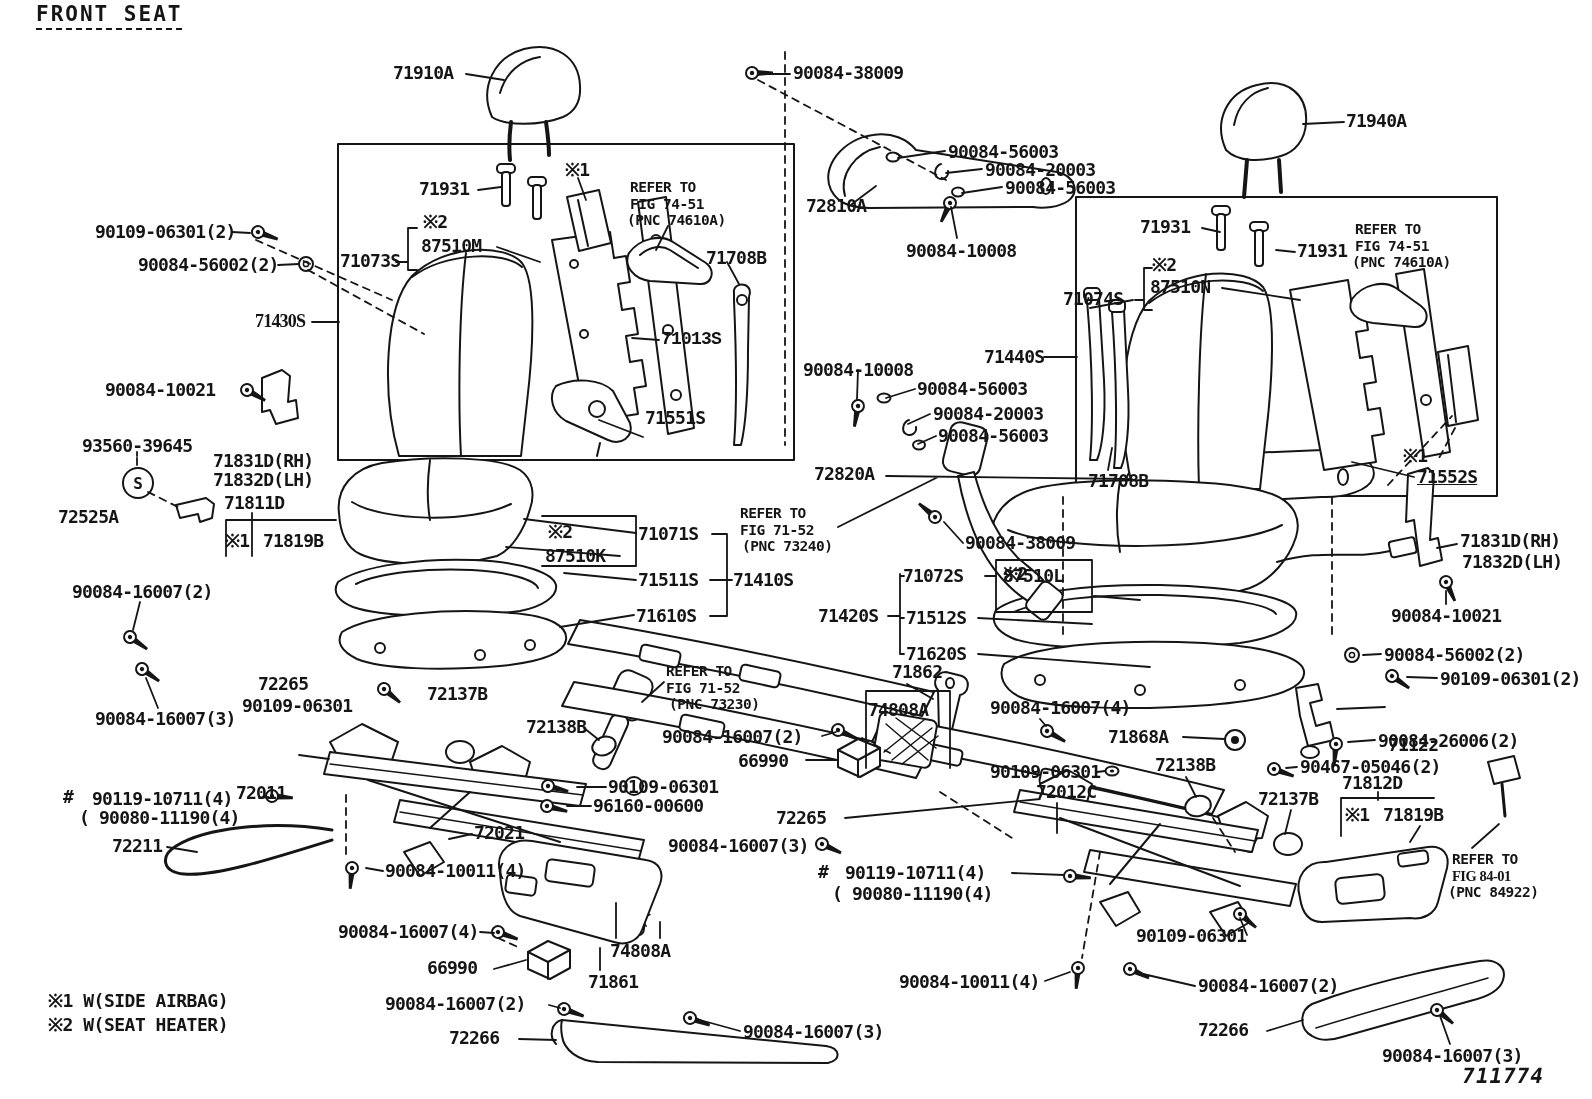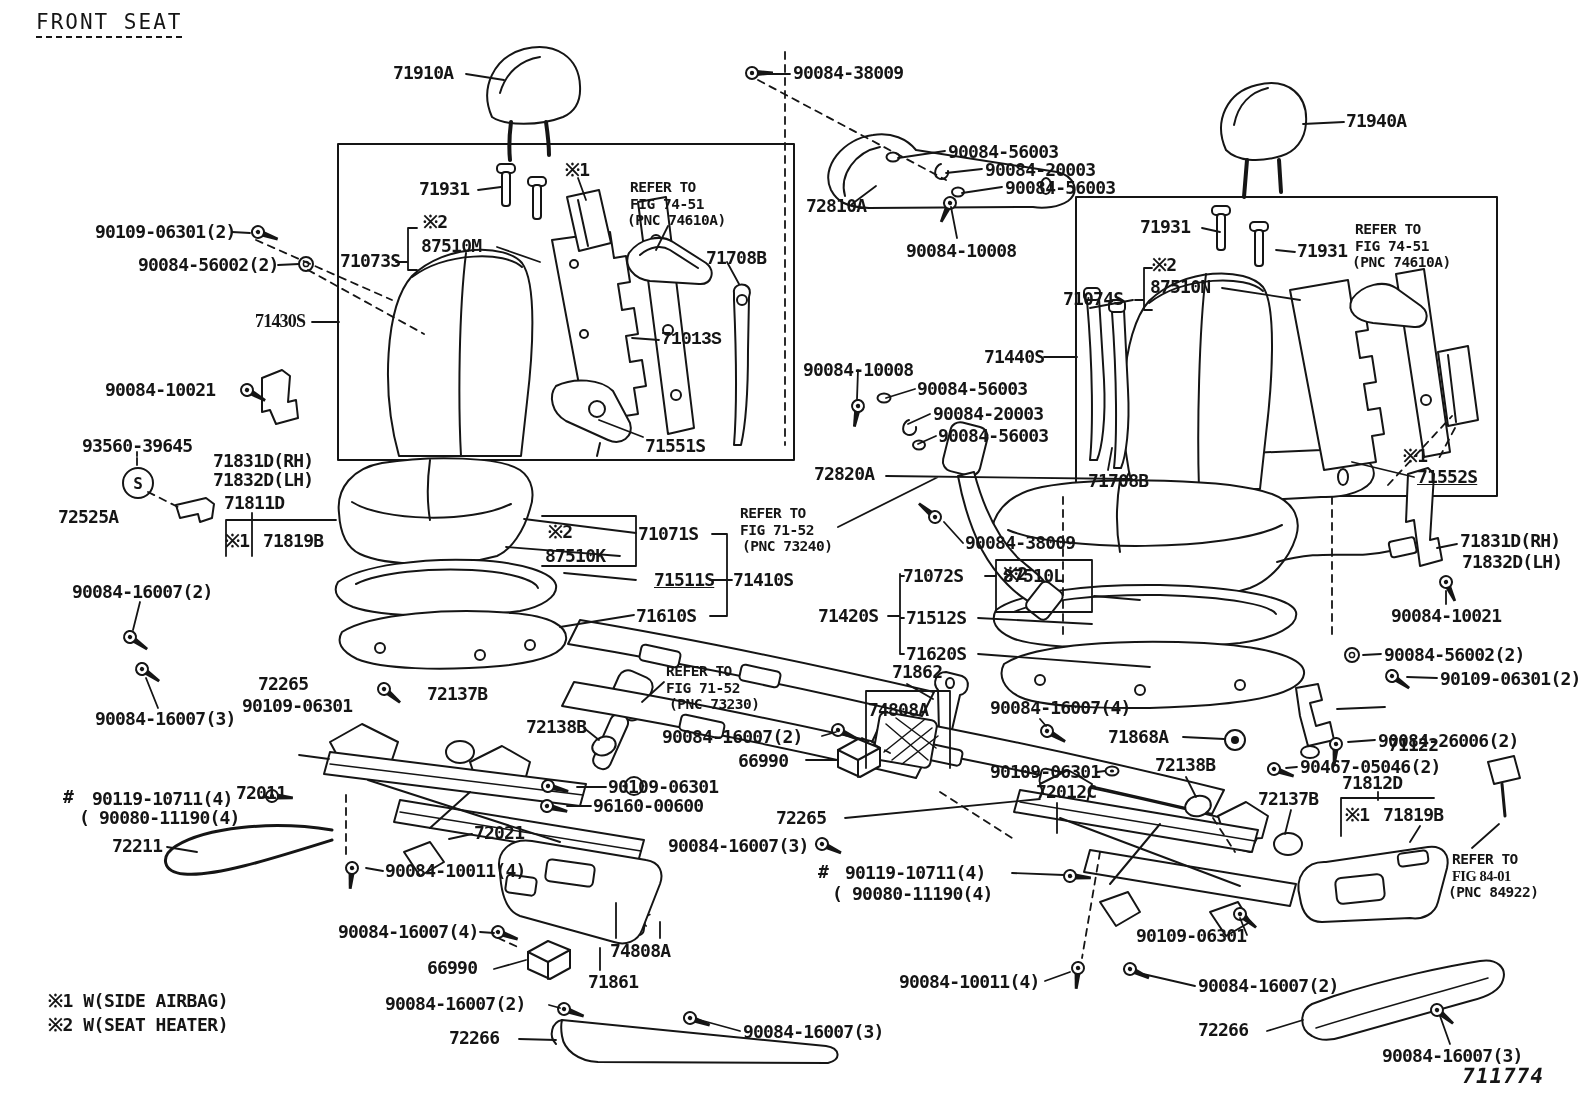--- a/index.html
+++ b/index.html
@@ -2,21 +2,21 @@
 <html><head>
 <meta charset="utf-8">
 <style>
   html,body{margin:0;padding:0;background:#fff;}
   .canvas{position:relative;width:1592px;height:1099px;background:#fff;overflow:hidden;
           font-family:"DejaVu Sans Mono",monospace;color:#151515;}
   svg.art{position:absolute;left:0;top:0;}
   .lbl{position:absolute;font-weight:700;font-size:18px;line-height:20px;white-space:pre;
        letter-spacing:-0.8px;}
   .sm{font-size:14.5px;line-height:16px;letter-spacing:-0.5px;}
-  .ttl{position:absolute;left:36px;top:10px;font-weight:400;font-size:21px;letter-spacing:2px;
+  .ttl{position:absolute;left:36px;top:2px;font-weight:700;font-size:21px;letter-spacing:2px;
        border-bottom:2px dashed #151515;padding-bottom:2px;}
   .legend-row{position:absolute;font-weight:700;font-size:18px;letter-spacing:-0.5px;white-space:pre;}
   .s-circle{position:absolute;left:122px;top:467px;width:28px;height:28px;border:2px solid #151515;
        border-radius:50%;display:flex;align-items:center;justify-content:center;
        font-weight:700;font-size:16px;}
   .drawing-no{position:absolute;left:1462px;top:1064px;font-weight:700;font-size:21px;
        transform:skewX(-10deg);letter-spacing:1px;}
 </style>
 </head>
 <body>
@@ -371,34 +371,34 @@
       <div class="lbl" style="left: 213px; top: 451px;">71831D(RH)</div>
       <div class="lbl" style="left: 213px; top: 470px;">71832D(LH)</div>
       <div class="lbl" style="left: 224px; top: 493px;">71811D</div>
       <div class="lbl" style="left: 225px; top: 531px;">※1</div>
       <div class="lbl" style="left: 263px; top: 531px;">71819B</div>
       <div class="lbl" style="left: 72px; top: 582px;">90084-16007(2)</div>
       <div class="lbl" style="left: 95px; top: 709px;">90084-16007(3)</div>
       <div class="lbl" style="left: 258px; top: 674px;">72265</div>
       <div class="lbl" style="left: 242px; top: 696px;">90109-06301</div>
       <div class="lbl" style="left: 427px; top: 684px;">72137B</div>
-      <div class="lbl" style="left: 645px; top: 436px; text-align: right;">71551S</div>
+      <div class="lbl" style="left: 645px; top: 408px; text-align: right;">71551S</div>
       <div class="lbl" style="left: 803px; top: 360px;">90084-10008</div>
       <div class="lbl" style="left: 984px; top: 347px;">71440S</div>
       <div class="lbl" style="left: 917px; top: 379px;">90084-56003</div>
       <div class="lbl" style="left: 933px; top: 404px;">90084-20003</div>
       <div class="lbl" style="left: 938px; top: 426px;">90084-56003</div>
       <div class="lbl" style="left: 814px; top: 464px;">72820A</div>
       <div class="lbl sm" style="left: 740px; top: 505px;">REFER TO</div>
       <div class="lbl sm" style="left: 740px; top: 522px;">FIG 71-52</div>
       <div class="lbl sm" style="left: 742px; top: 538px;">(PNC 73240)</div>
       <div class="lbl" style="left: 548px; top: 522px;">※2</div>
       <div class="lbl" style="left: 545px; top: 546px;">87510K</div>
       <div class="lbl" style="left: 638px; top: 524px;">71071S</div>
-      <div class="lbl" style="left: 654px; top: 570px; text-decoration: underline;">71511S</div>
+      <div class="lbl" style="left: 638px; top: 570px;">71511S</div>
       <div class="lbl" style="left: 733px; top: 570px;">71410S</div>
       <div class="lbl" style="left: 636px; top: 606px;">71610S</div>
       <div class="lbl" style="left: 965px; top: 533px;">90084-38009</div>
       <div class="lbl" style="left: 903px; top: 566px;">71072S</div>
       <div class="lbl" style="left: 1003px; top: 564px;">※2</div>
       <div class="lbl" style="left: 1003px; top: 566px;">87510L</div>
       <div class="lbl" style="left: 818px; top: 606px;">71420S</div>
       <div class="lbl" style="left: 906px; top: 608px;">71512S</div>
       <div class="lbl" style="left: 906px; top: 644px;">71620S</div>
       <div class="lbl" style="left: 892px; top: 662px;">71862</div>

